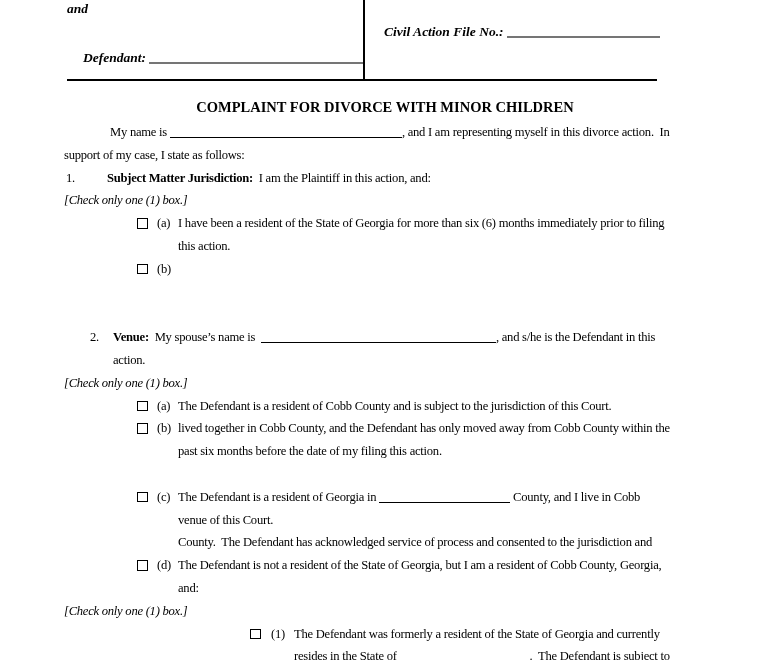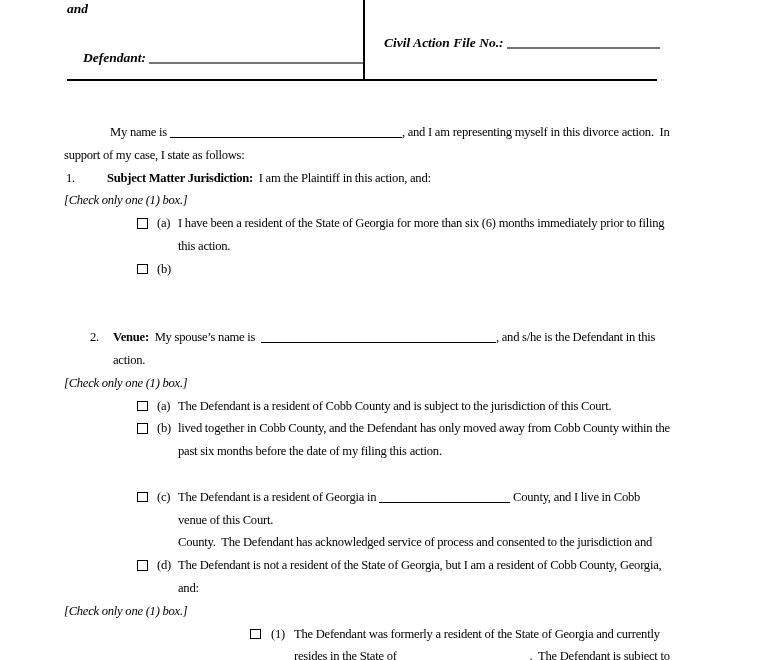--- a/index.html
+++ b/index.html
@@ -41,26 +41,27 @@
 <div class="page">
 
   <div class="abs caption-label" style="left:67px; top:1px;">and</div>
 
   <div class="abs" style="left:67px; top:30px; white-space:pre;">
     <span class="caption-label">Defendant: </span><span class="blank gray" style="width:215px"></span>
   </div>
 
   <div class="vline"></div>
 
-  <div class="abs" style="left:368px; top:15px; white-space:pre;text-align:right;">
+  <div class="abs" style="left:368px; top:4px; white-space:pre;text-align:right;">
     <span class="caption-label">Civil Action File No.: </span><span class="blank gray" style="width:153px"></span>
   </div>
 
   <div class="hline"></div>
 
+  <div class="title">COMPLAINT FOR DIVORCE WITH MINOR CHILDREN</div>
 
   <div class="abs doc" style="top:121px;">
     <div class="line" style="padding-left:46px;"><span>My name is </span><span class="blank" style="width:232px"></span><span>, and I am representing myself in this divorce action.  In</span></div>
     <div class="line">support of my case, I state as follows:</div>
   </div>
 
   <div class="abs doc" style="top:166.6px;">
     <span class="num" style="left:2px;">1.</span>
     <div class="line" style="margin-left:43px;"><span class="b">Subject Matter Jurisdiction:</span><span>  I am the Plaintiff in this action, and:</span></div>
   </div>

